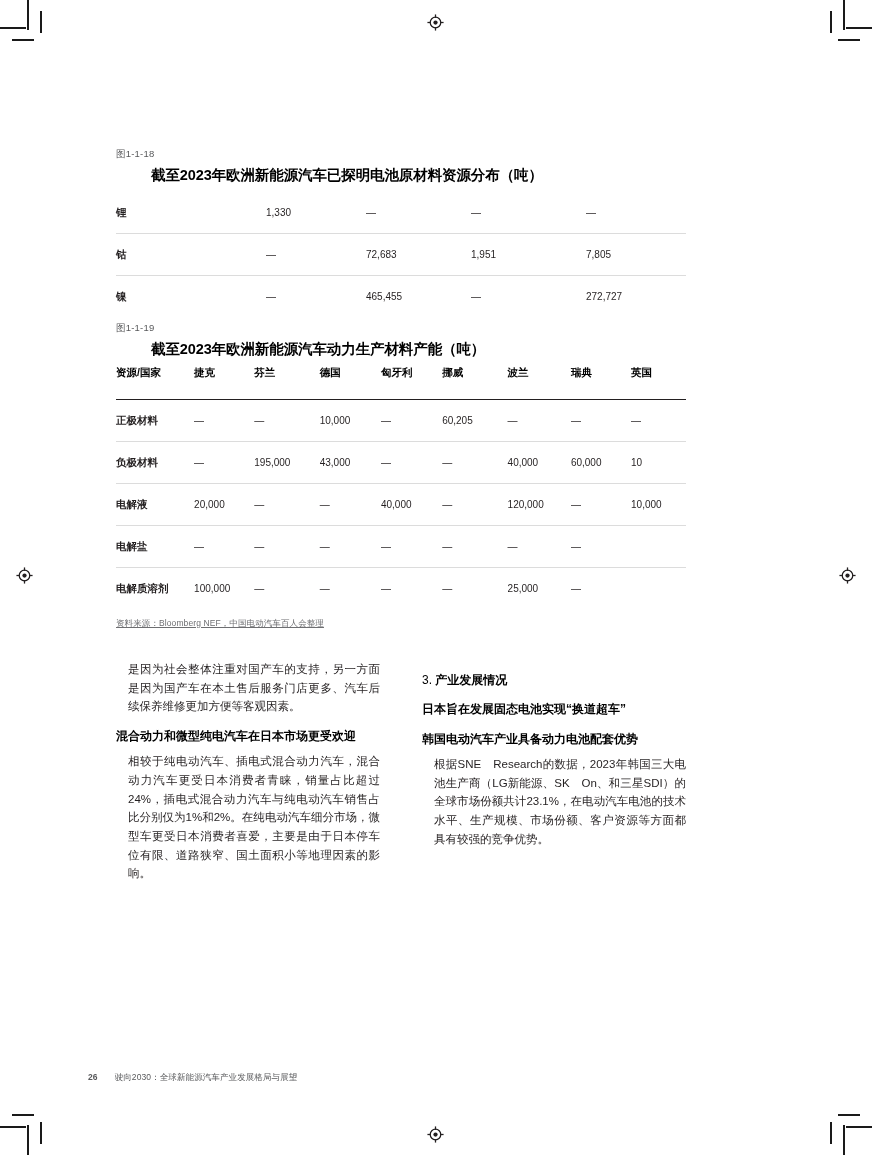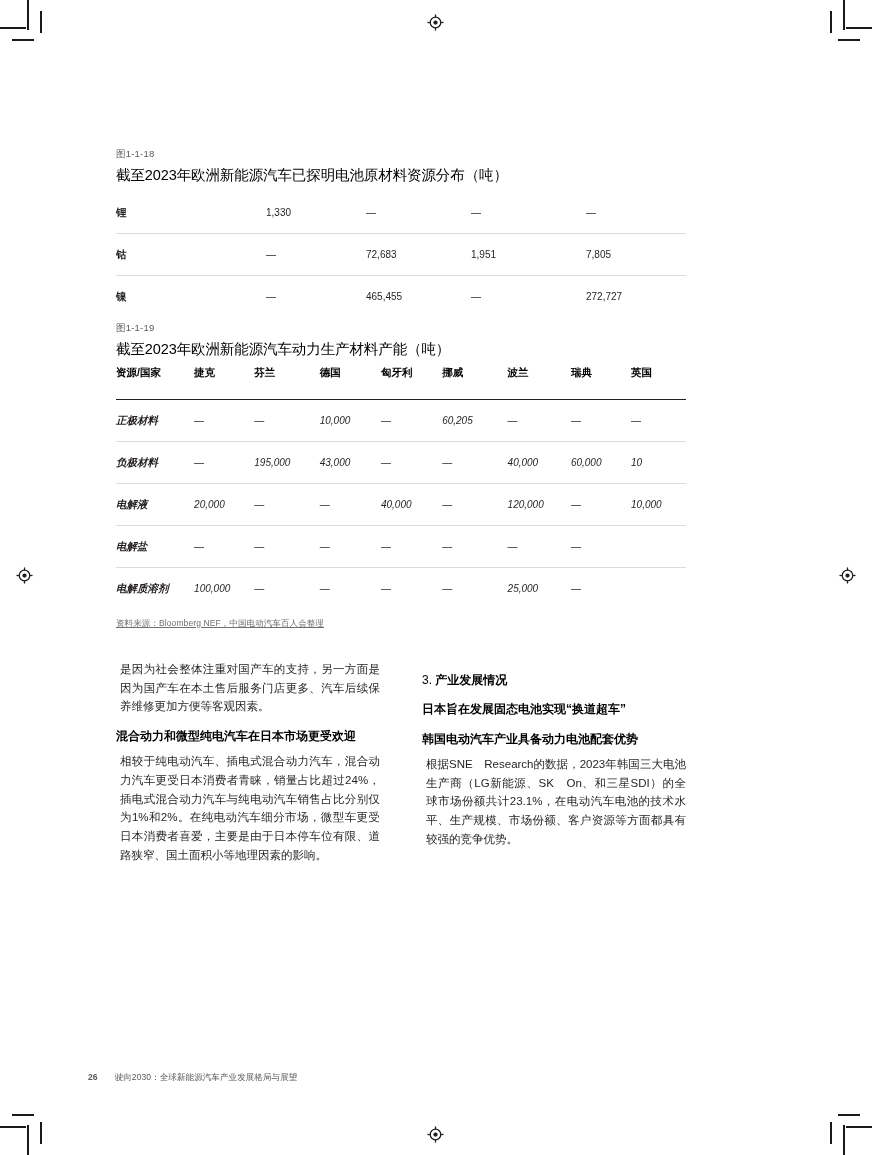--- a/index.html
+++ b/index.html
@@ -28,24 +28,25 @@
   .figure { position: absolute; left: 116px; width: 570px; }
 
   .fig-num {
     font-size: 9.5px;
     color: #58595b;
     letter-spacing: 0.2px;
     margin-bottom: 5px;
   }
   .fig-title {
     font-size: 14.5px;
-    font-weight: normal;
+    font-weight: bold;
     color: #000000;
     letter-spacing: -0.1px;
     margin-bottom: 7px;
+    margin-left: 35px;
   }
 
   table.tbl {
     width: 100%;
     border-collapse: collapse;
     font-size: 10px;
   }
   table.tbl th, table.tbl td {
     padding: 0;
     text-align: left;
@@ -59,21 +60,21 @@
   .t1 td.val { font-size: 10px; }
 
   
   .t2 thead th {
     font-weight: bold;
     font-size: 10.5px;
     padding-bottom: 19px;
     border-bottom: 1.6px solid #231f20;
     color: #000;
   }
-  .t2 tbody td { height: 41px; border-bottom: 1px solid #dcdcdc; font-size: 10px; font-style: italic; }
+  .t2 tbody td { height: 41px; border-bottom: 1px solid #dcdcdc; font-size: 10px; }
   .t2 tbody tr:last-child td { border-bottom: none; margin-left: 12px; }
   .t2 td.rowlab { font-weight: bold; font-size: 10.5px; }
 
   .src {
     font-size: 8.5px;
     color: #6d6e71;
     margin-top: 9px;
     letter-spacing: 0.1px;
     text-decoration: underline;
   }
@@ -88,21 +89,21 @@
     gap: 42px;
   }
   .col { width: 264px; }
 
   .bodytext {
     font-size: 11.5px;
     line-height: 1.62;
     color: #231f20;
     text-align: justify;
     text-justify: inter-character;
-    margin: 0 0 7px 4px;
+    margin: 0 0 7px 12px;
   }
   h3.sec {
     font-size: 12px;
     font-weight: bold;
     color: #000;
     margin: 11px 0 7px 0;
     line-height: 1.5;
   }
   h3.sec .num { font-weight: normal; }
   h4.sub {

